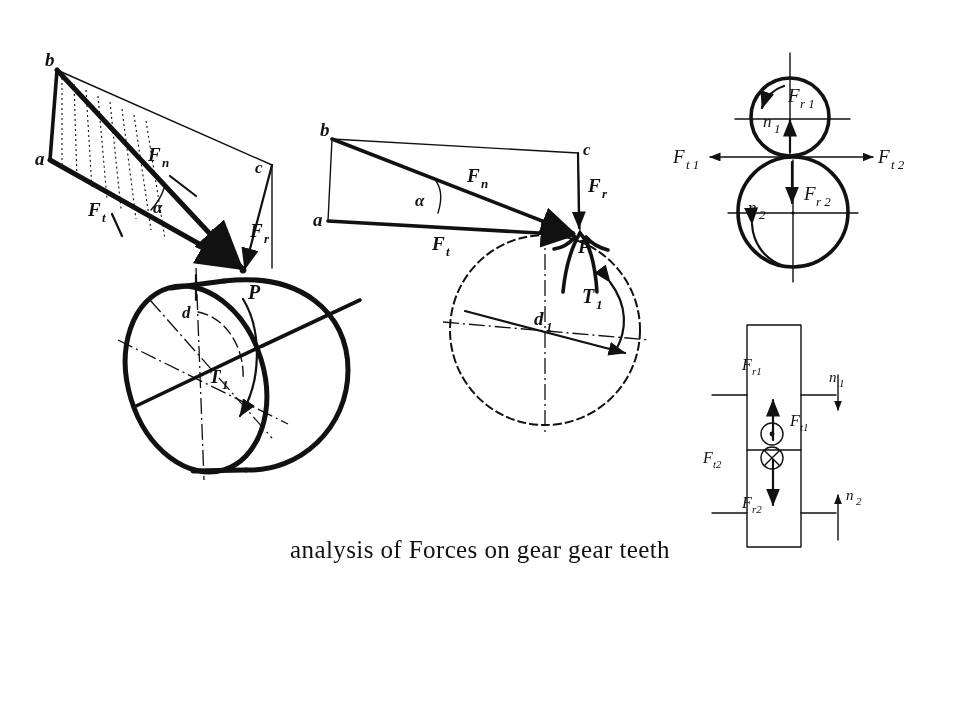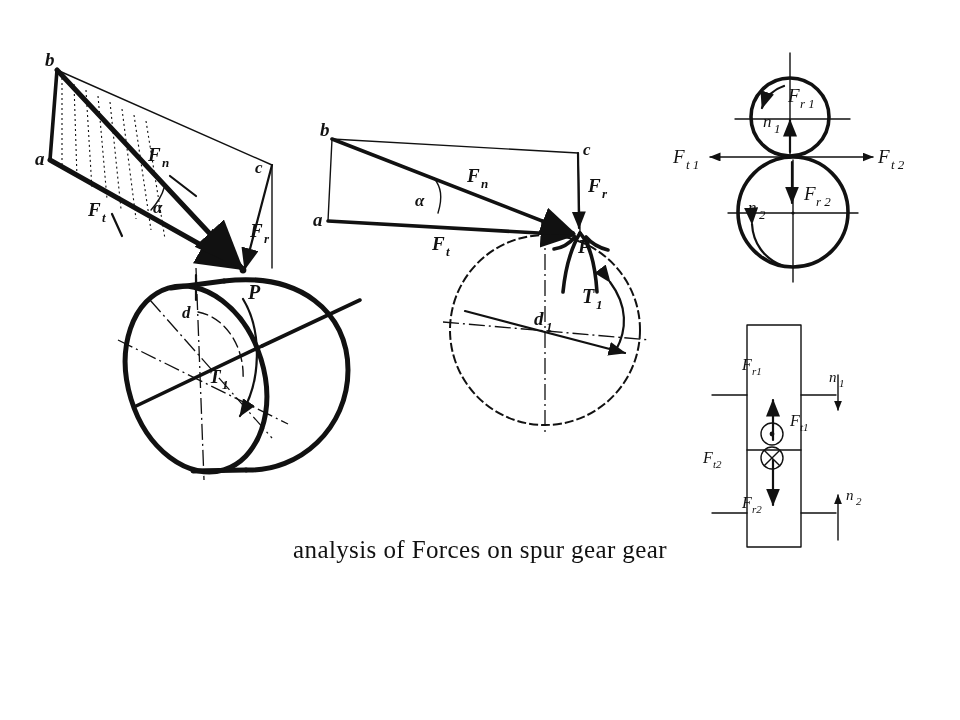--- a/index.html
+++ b/index.html
@@ -349,15 +349,15 @@
         <text class="lbl2" x="839" y="387" font-size="11">1</text>
       </g>
       <g>
         <text class="lbl2" x="846" y="500" font-size="15">n</text>
         <text class="lbl2" x="856" y="505" font-size="11">2</text>
       </g>
     </g>
 
   </svg>
 
-  <div class="caption">analysis of Forces on spur gear gear</div>
+  <div class="caption">analysis of Forces on gear gear teeth</div>
 
 </div>
 
 </body></html>

